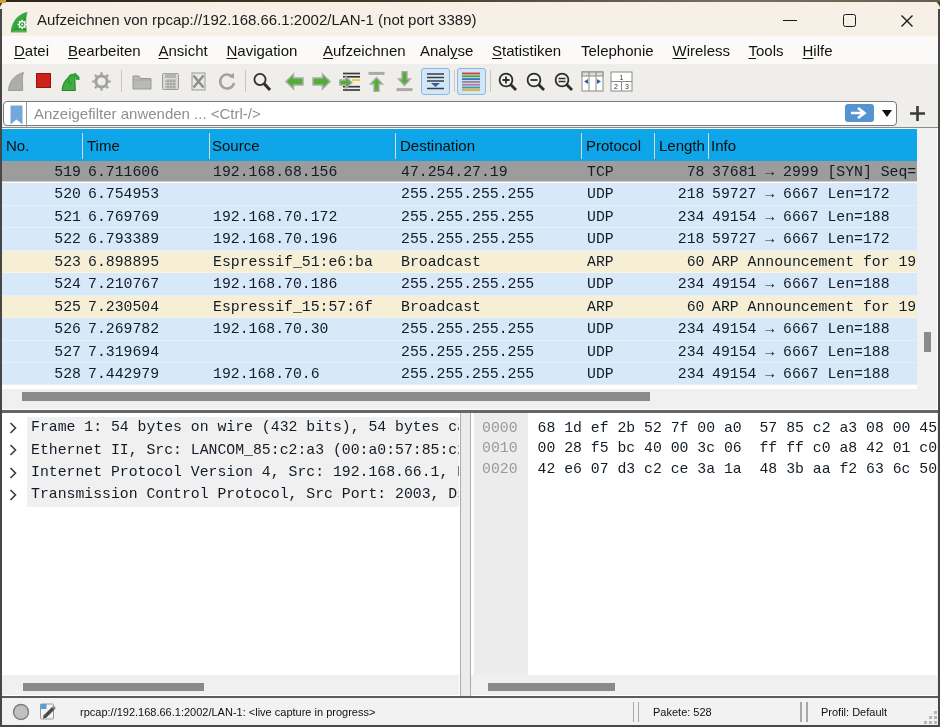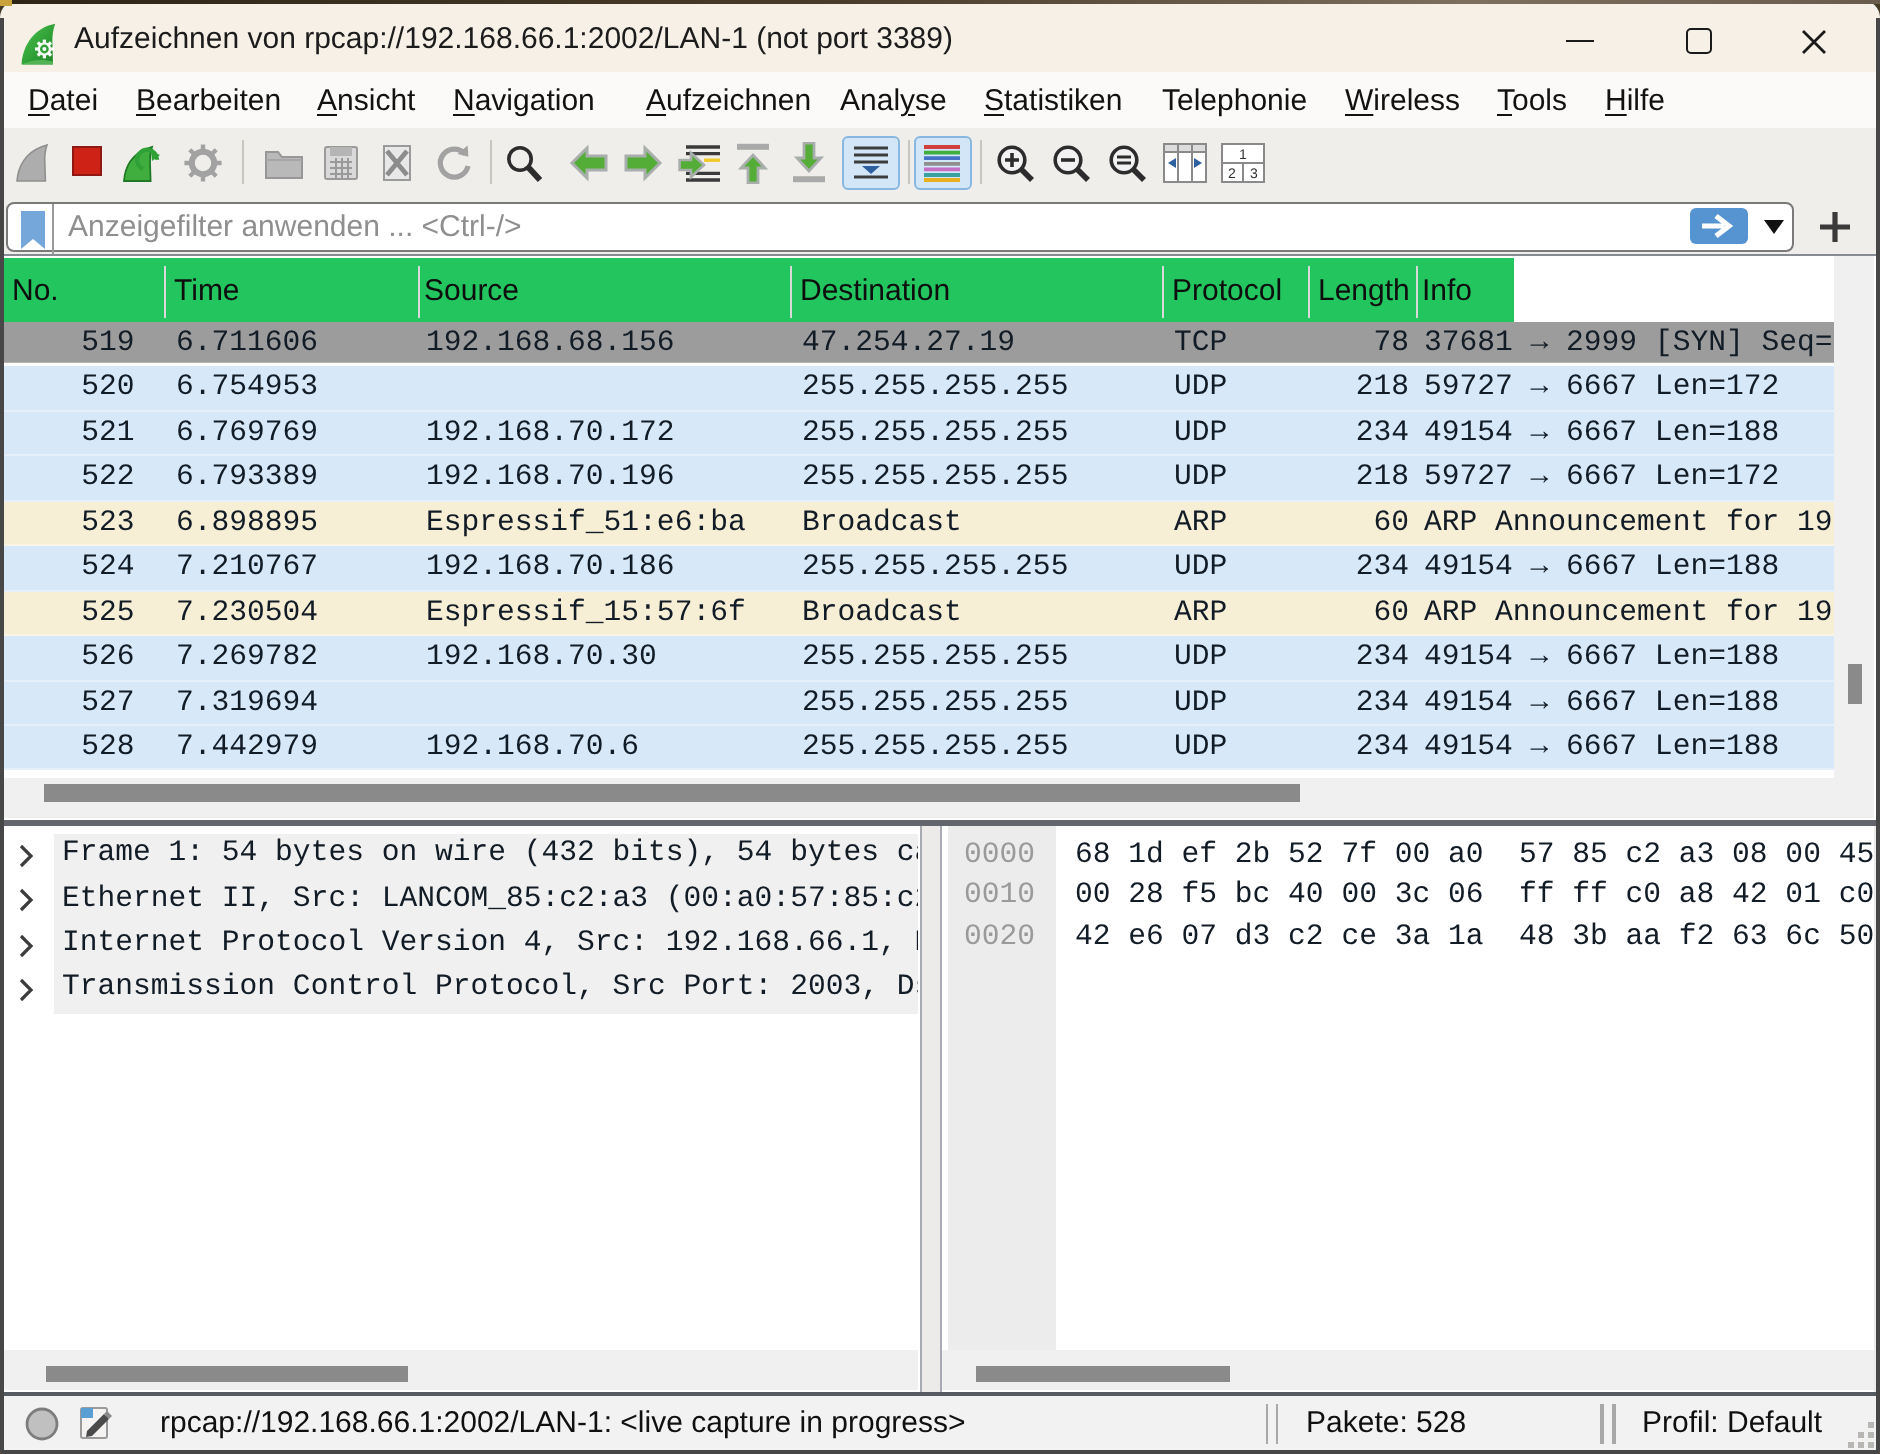--- a/index.html
+++ b/index.html
@@ -17,30 +17,30 @@
 .ticon {position:absolute;top:7px}
 .tactive {position:absolute;top:3.5px;height:27px;background:#d3e6f8;border:1px solid #88b7e2;border-radius:3px}
 #filterrow {position:absolute;left:0;top:99px;width:940px;height:29px;background:#f0eeea}
 #ffield {position:absolute;left:3px;top:2px;width:894px;height:25px;background:#fff;border:1px solid #7a7a7a;border-radius:4px}
 #fph {position:absolute;left:30px;top:0;height:23px;line-height:24px;font-size:15px;color:#8f8f8f}
 #fgo {position:absolute;left:841px;top:1.5px;width:29px;height:18px;background:#5694d1;border-radius:3px}
 #fcaret {position:absolute;left:878px;top:8px;width:0;height:0;border-left:5.5px solid transparent;border-right:5.5px solid transparent;border-top:7px solid #111}
 #fplus {position:absolute;left:903px;top:0px;width:29px;height:29px;color:#3a3a3a}
 
 #plist {position:absolute;left:0;top:127px;width:940px;height:283px;background:#fff;border-top:1px solid #868b94}
-#phead {position:absolute;left:0;top:1px;width:757px;height:32px;background:#22c55e;font-size:15px;color:#0e0e0e}
+#phead {position:absolute;left:0;top:1px;width:917px;height:32px;background:#0ea5e9;font-size:15px;color:#0e0e0e}
 #phead span {position:absolute;top:0;height:32px;line-height:33px}
 .hsep {position:absolute;top:4px;width:1px;height:26px;background:#d9d9d9}
 #phead .bot {position:absolute;left:0;top:32px;width:917px;height:1px;background:#e3e3e3}
 .prow {position:absolute;left:1px;width:916px;overflow:hidden;font-family:"Liberation Mono",monospace;font-size:14.8px;color:#121c26}
 .prow span {position:absolute;top:0;height:100%;line-height:22.8px;white-space:pre}
 .syn {background:#9c9c9c;box-shadow:inset 0 -1.6px 0 #fff}
 .udp {background:#d7e8f9;box-shadow:inset 0 -1px 0 rgba(255,255,255,0.35)}
 .arp {background:#f7eed6;box-shadow:inset 0 -1px 0 rgba(255,255,255,0.35)}
-.c-no {left:26px;width:54px;text-align:center}
+.c-no {left:26px;width:54px;text-align:right}
 .c-t {left:87px}
 .c-s {left:212px}
 .c-d {left:400px}
 .c-p {left:586px}
 .c-l {left:650.5px;width:53px;text-align:right}
 .c-i {left:711px}
 #vsb {position:absolute;left:917px;top:128px;width:20px;height:264px;background:#f0f0f0}
 #vsb .thumb {position:absolute;left:6.5px;top:204px;width:7px;height:20px;background:#8a8a8a}
 #hsb1 {position:absolute;left:0;top:389px;width:937px;height:20px;background:#f0f0f0}
 #hsb1 .thumb {position:absolute;left:22px;top:2.5px;width:628px;height:9.5px;background:#8a8a8a}
@@ -55,21 +55,21 @@
 #hsb2 {position:absolute;left:0;top:262.5px;width:459px;height:20px;background:#f0f0f0}
 #hsb2 .thumb {position:absolute;left:23px;top:8px;width:181px;height:7.5px;background:#8a8a8a}
 #bpane {position:absolute;left:470px;top:0.5px;width:467px;height:283px;background:#fff;border-left:1px solid #a8abb1}
 #hexcol {position:absolute;left:3px;top:0;width:54px;height:262px;background:#ececec}
 .hrow {position:absolute;left:470px;width:467px;overflow:hidden;font-family:"Liberation Mono",monospace;font-size:14.8px}
 .hoff {position:absolute;left:12px;top:0;height:100%;line-height:20.4px;color:#9a9a9a}
 .hdat {position:absolute;left:67.5px;top:0;height:100%;line-height:20.4px;color:#121c26;white-space:pre}
 #hsb3 {position:absolute;left:1px;top:262.5px;width:466px;height:20px;background:#f0f0f0}
 #hsb3 .thumb {position:absolute;left:17px;top:8px;width:127px;height:7.5px;background:#8a8a8a}
 #sline {position:absolute;left:0;top:696px;width:940px;height:1.8px;background:#565b63}
-#status {position:absolute;left:0;top:698px;width:940px;height:27px;background:#f2f2f2;font-size:15px;color:#101010}
+#status {position:absolute;left:0;top:698px;width:940px;height:27px;background:#f2f2f2;font-size:11px;color:#101010}
 #status .t1 {position:absolute;left:80px;top:0;height:27px;line-height:28px}
 #status .t2 {position:absolute;left:653px;top:0;height:27px;line-height:28px}
 #status .t3 {position:absolute;left:821px;top:0;height:27px;line-height:28px}
 .ssep {position:absolute;top:4px;width:1.5px;height:20px;background:#a8a8a8}
 #grip {position:absolute;left:922px;top:709px;width:16px;height:16px}
 
 .wb {position:absolute;background:#474747;z-index:50}
 </style></head>
 <body>
 <div id="win">

